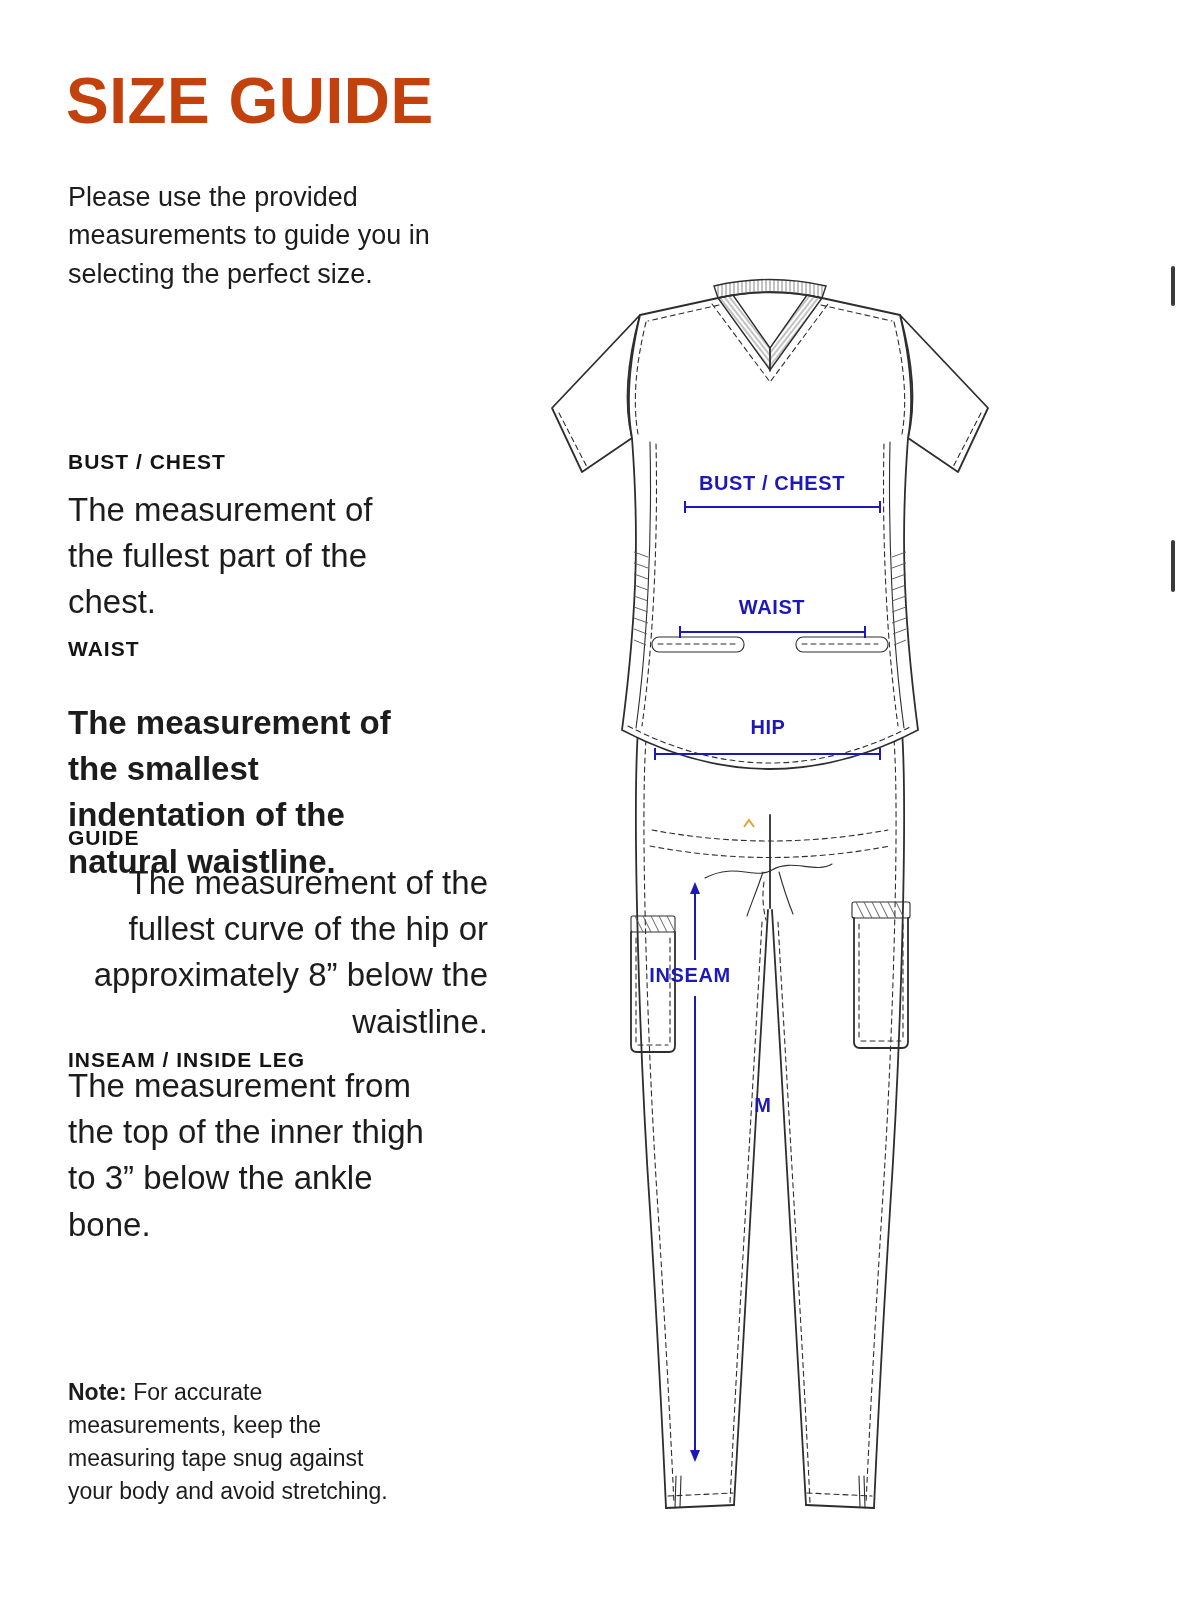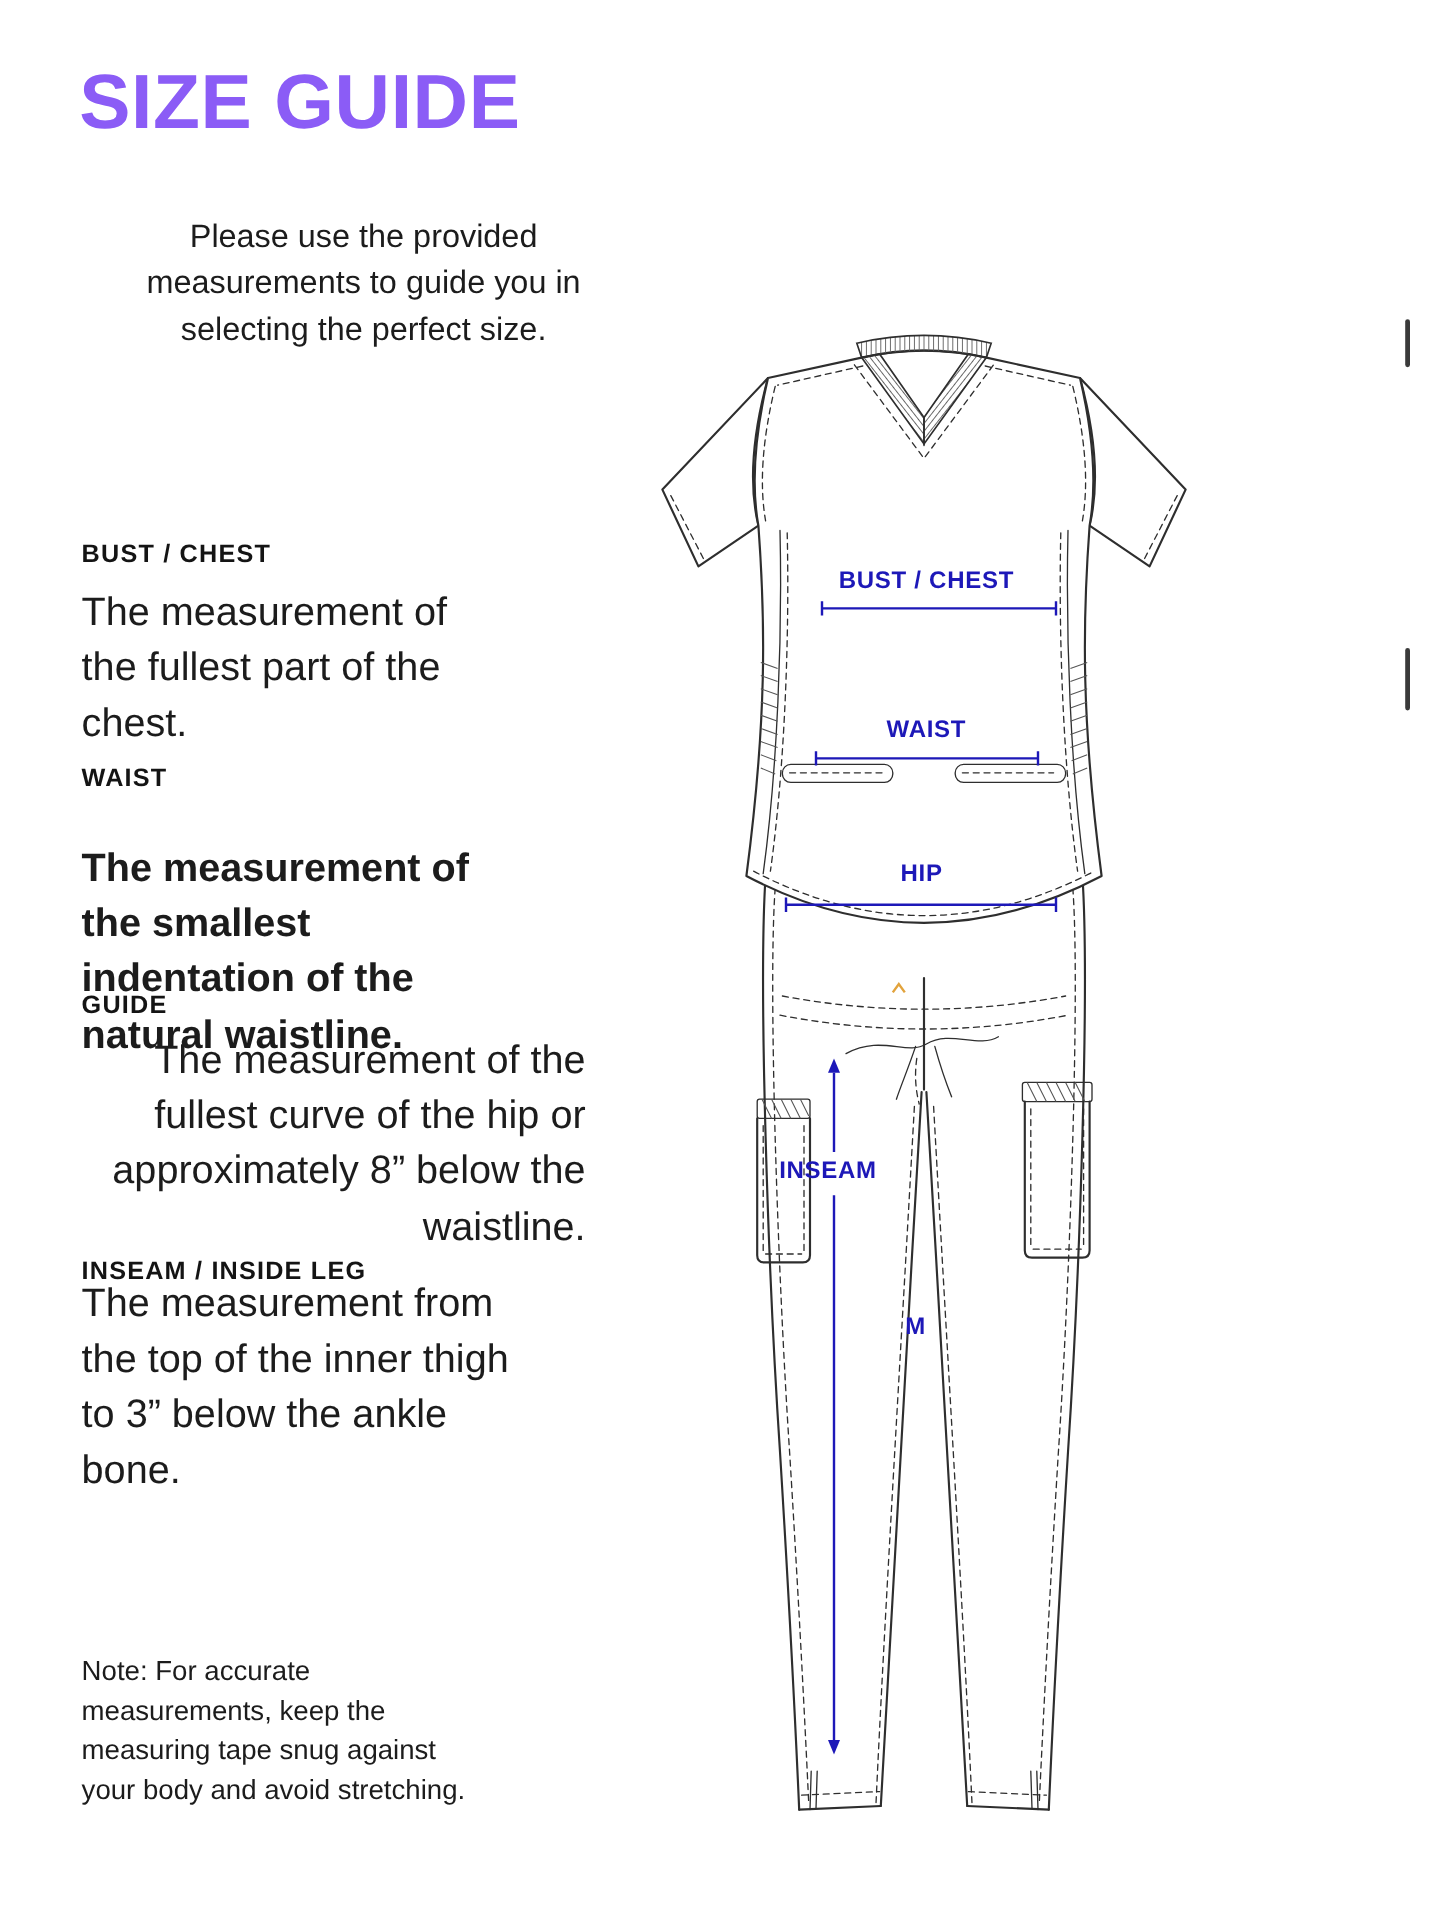--- a/index.html
+++ b/index.html
@@ -2,40 +2,40 @@
 <html><head>
 <meta charset="utf-8">
 <style>
   html,body{margin:0;padding:0;}
   body{
     width:1200px;height:1600px;position:relative;background:#ffffff;
     font-family:"Liberation Sans", sans-serif;color:#1c1c1c;overflow:hidden;
   }
   .abs{position:absolute;}
   .page-title{
-    left:66px;top:50px;font-size:64px;font-weight:800;letter-spacing:0.5px;
-    color:#8b5cf6;margin:0;line-height:1.1;
+    left:66px;top:66px;font-size:64px;font-weight:800;letter-spacing:0.5px;
+    color:#c2410c;margin:0;line-height:1.1;
   }
   .intro{
-    left:68px;top:178px;width:470px;font-size:27px;line-height:1.42;margin:0;text-align:center;
+    left:68px;top:178px;width:470px;font-size:27px;line-height:1.42;margin:0;
   }
   .sec-heading{
     left:68px;font-size:21px;font-weight:700;letter-spacing:1px;margin:0;color:#141414;
   }
   .sec-body{
     left:68px;font-size:33px;line-height:1.4;margin:0;
   }
   #h-bust{top:450px;} #b-bust{top:487px;width:330px;}
   #h-waist{top:637px;} #b-waist{top:700px;width:340px;font-weight:bold;}
   #h-hips{top:826px;} #b-hips{top:860px;width:420px;text-align:right;}
   #h-inseam{top:1048px;} #b-inseam{top:1063px;width:365px;}
   .note{
     left:68px;top:1376px;width:335px;font-size:23px;line-height:1.44;margin:0;
   }
-  .note b{font-weight:400;}
+  .note b{font-weight:700;}
   .diagram-wrap{left:500px;top:260px;width:540px;height:1290px;}
   svg{display:block;}
   .sketch{stroke:#2e2e2e;fill:none;stroke-width:1.8;stroke-linecap:round;stroke-linejoin:round;}
   .sketch-thin{stroke:#2e2e2e;fill:none;stroke-width:1.1;stroke-linecap:round;}
   .dash{stroke:#2e2e2e;fill:none;stroke-width:1.1;stroke-dasharray:5 4;stroke-linecap:round;}
   .hatch{stroke:#555;fill:none;stroke-width:0.9;}
   .fillwhite{fill:#ffffff;}
   .measure{stroke:#1d18b8;stroke-width:2;fill:none;}
   .measure-label{
     fill:#1d18b8;font-weight:700;font-size:20px;letter-spacing:0.6px;

